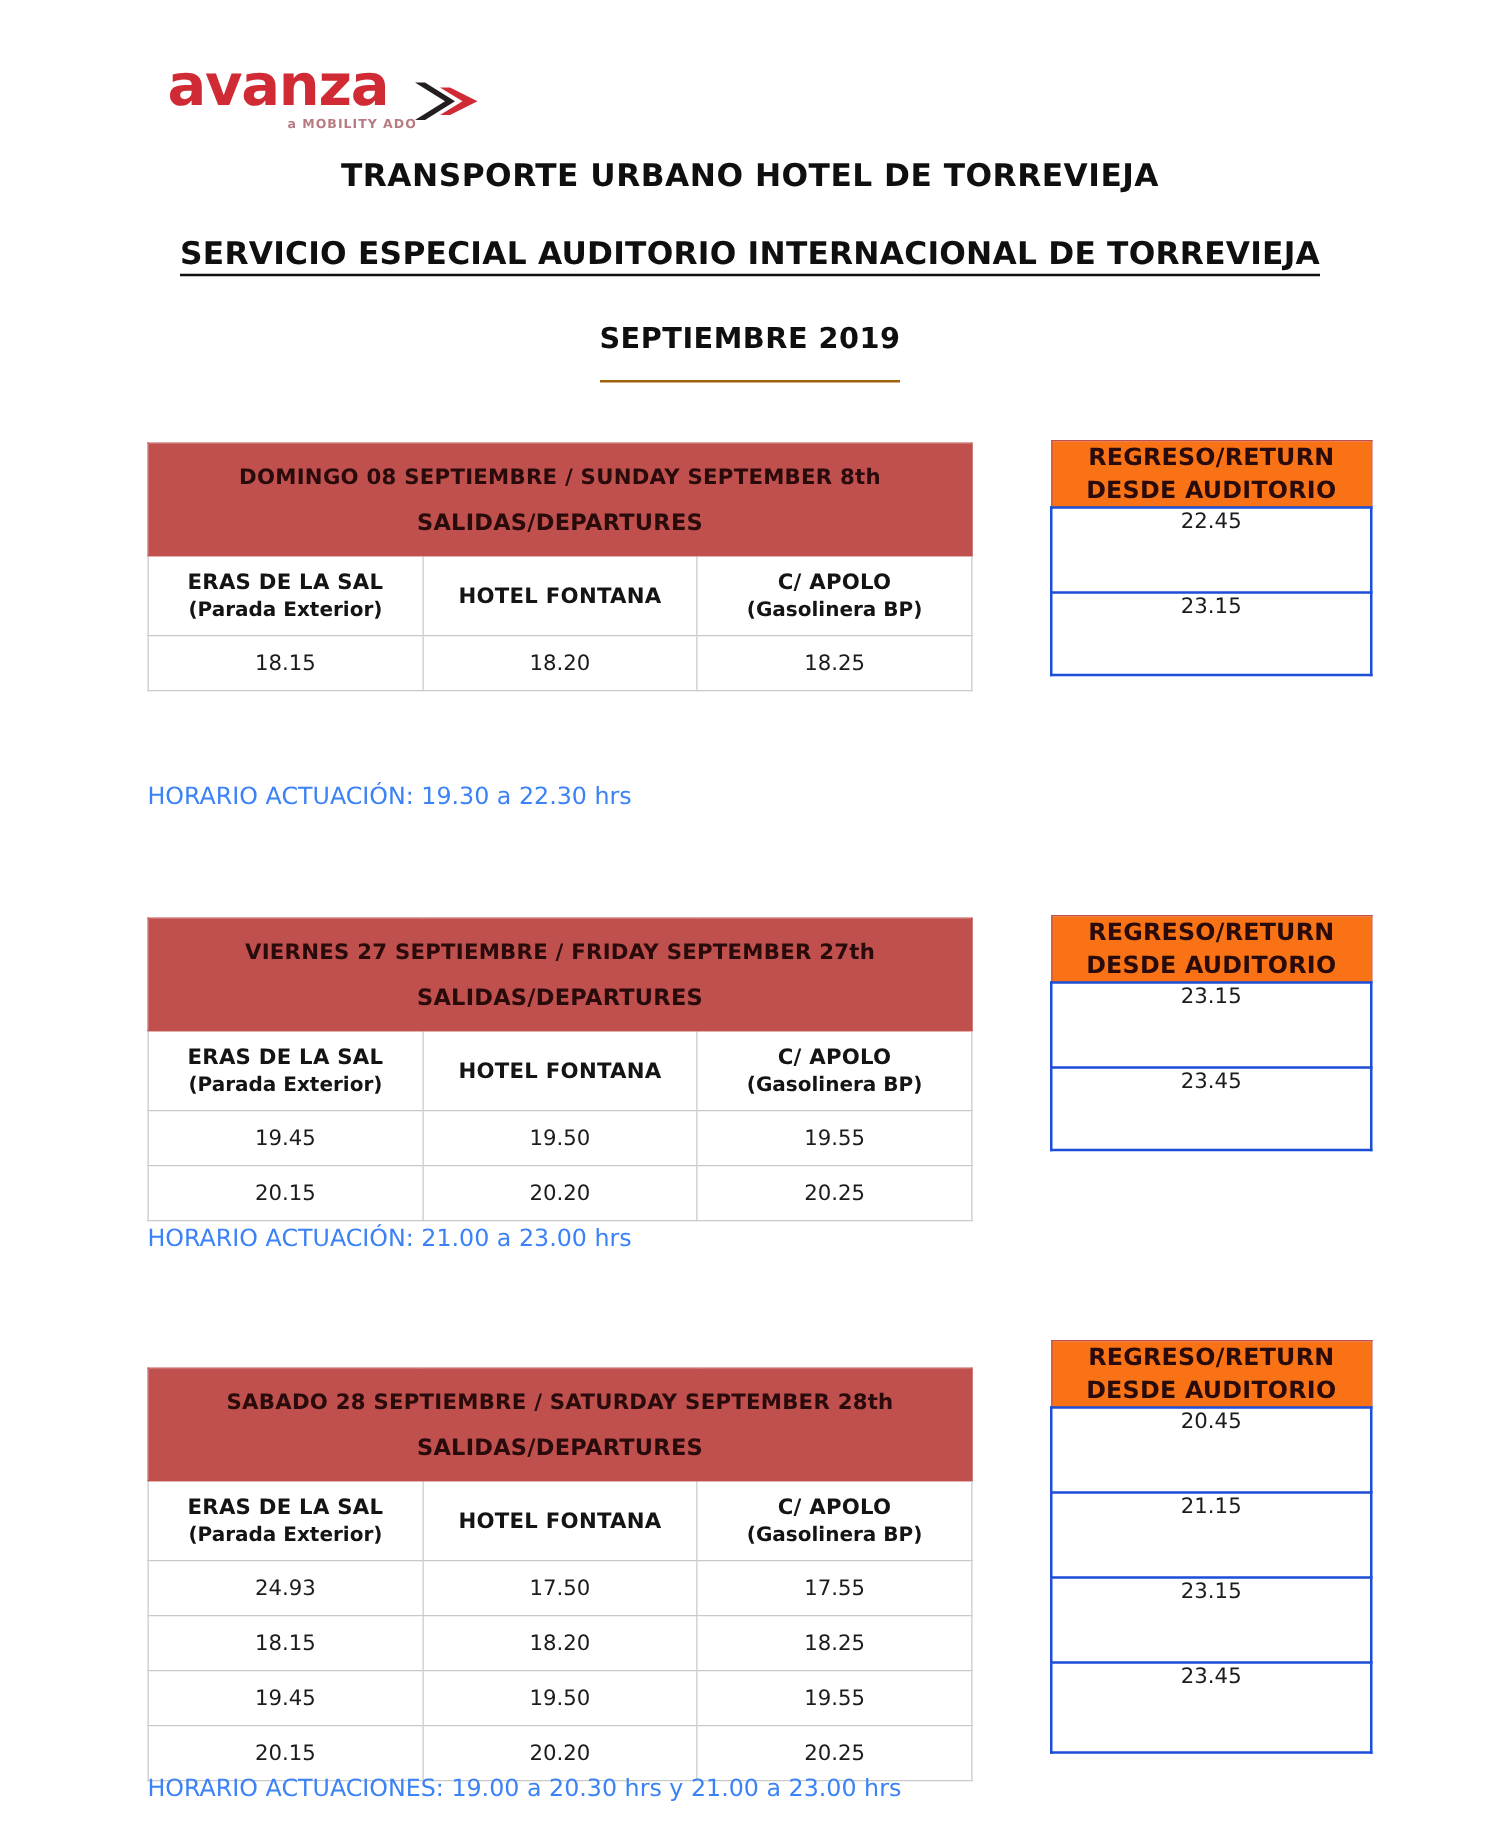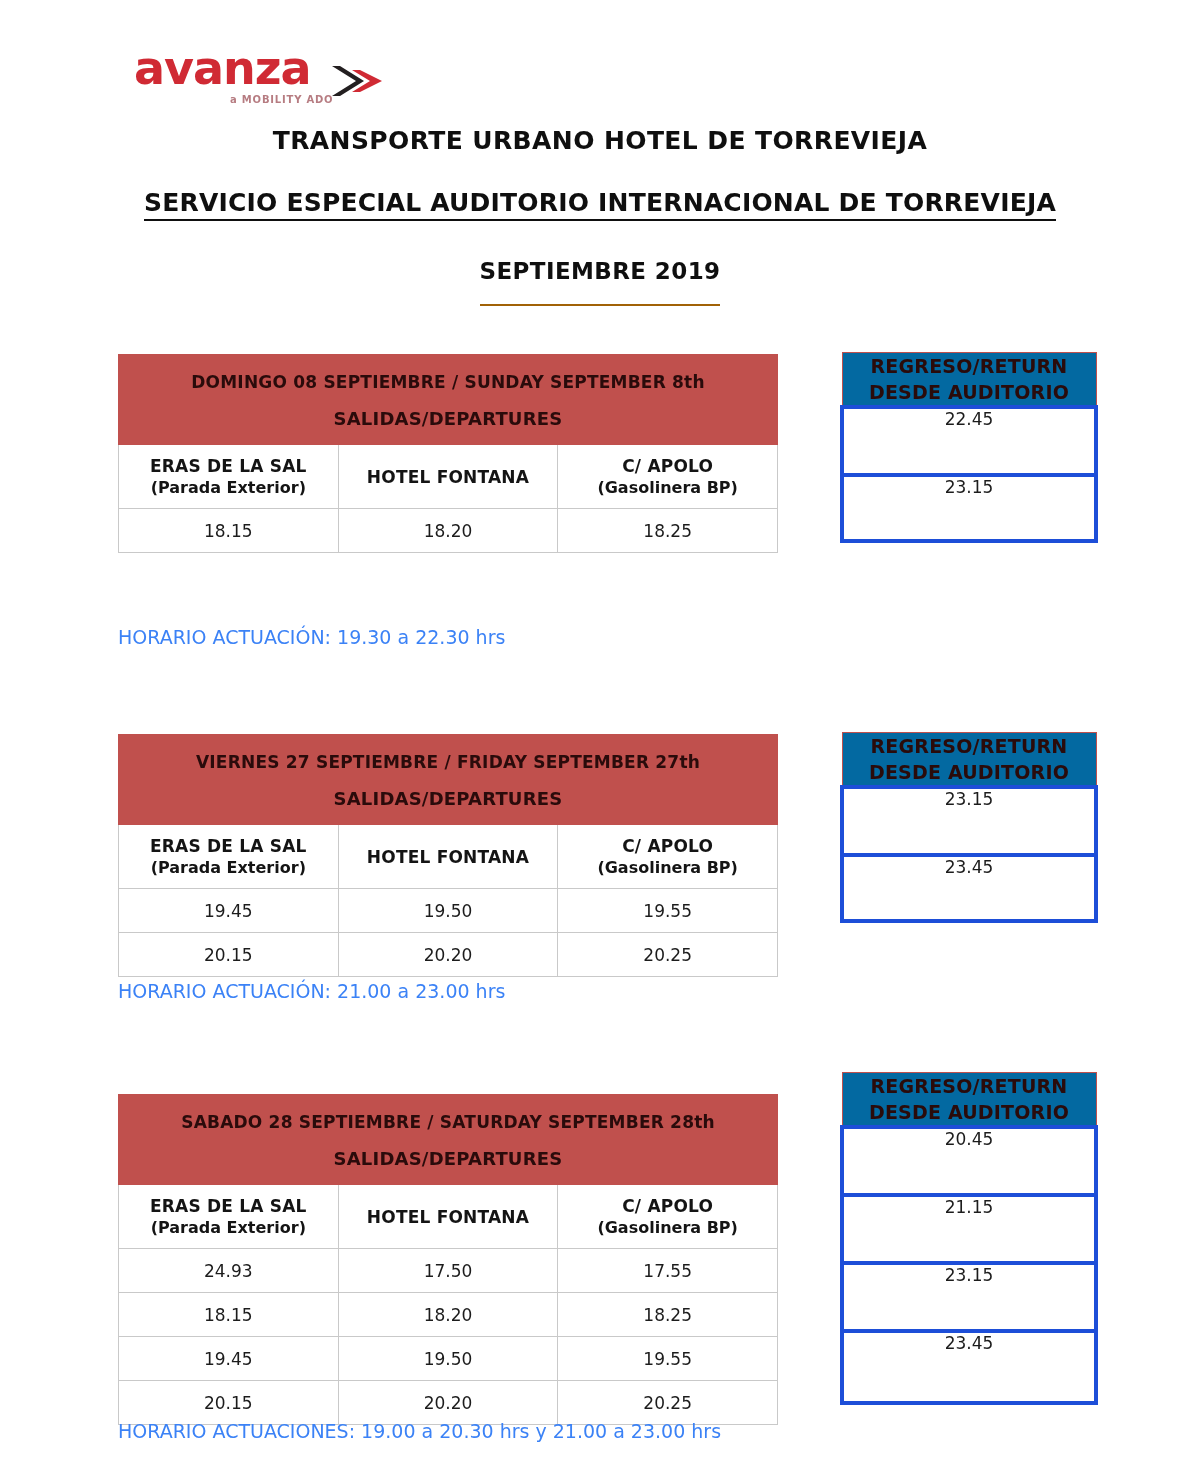--- a/index.html
+++ b/index.html
@@ -124,25 +124,25 @@
 
   
   .ret-table {
     position: absolute;
     left: 840px;
     width: 258px;
     border-collapse: collapse;
     table-layout: fixed;
   }
   .ret-table td {
-    border: 4px solid #1d4ed8;
+    border: 2px solid #1d4ed8;
     padding: 0;
   }
   .ret-head {
-    background: #0369a1;
+    background: #f97316;
     border: 1px solid #c0504d !important;
     color: #2a0b0b;
     text-align: center;
     font-family: "DejaVu Sans", sans-serif;
     font-weight: bold;
     font-size: 19px;
     letter-spacing: .2px;
     padding: 9px 0 10px 0;
     line-height: 26px;
   }

